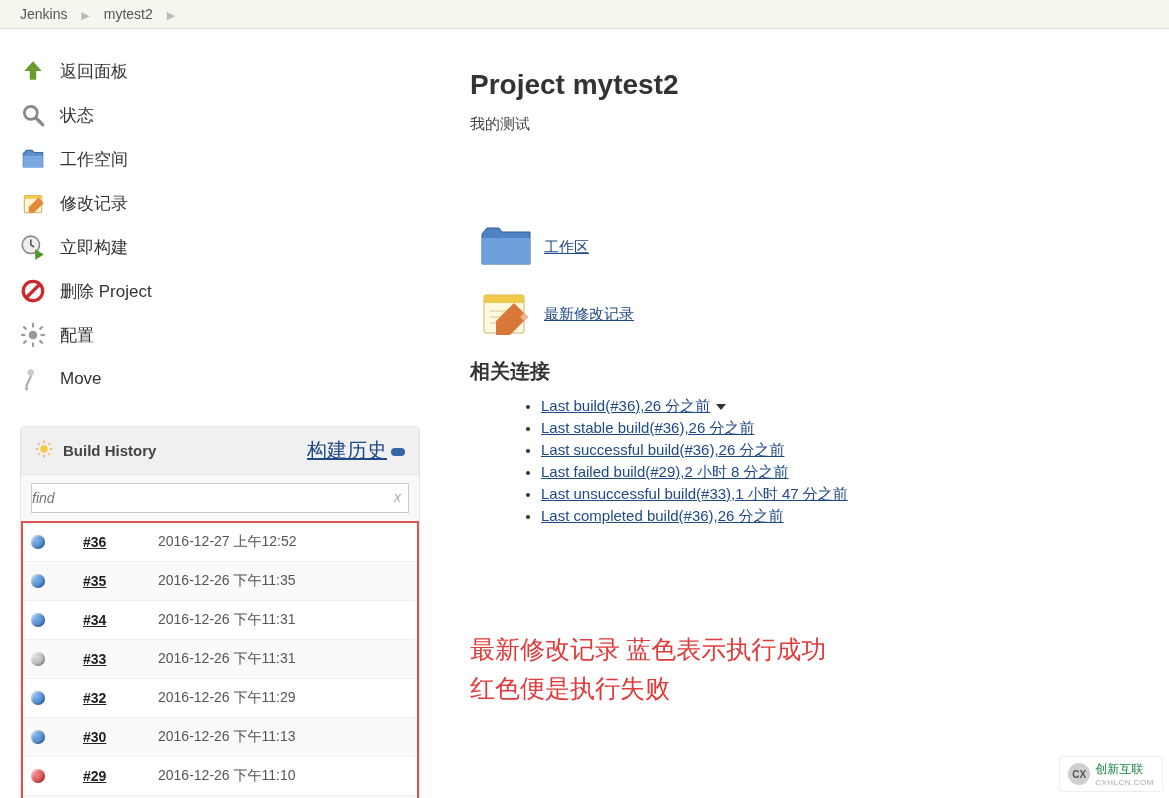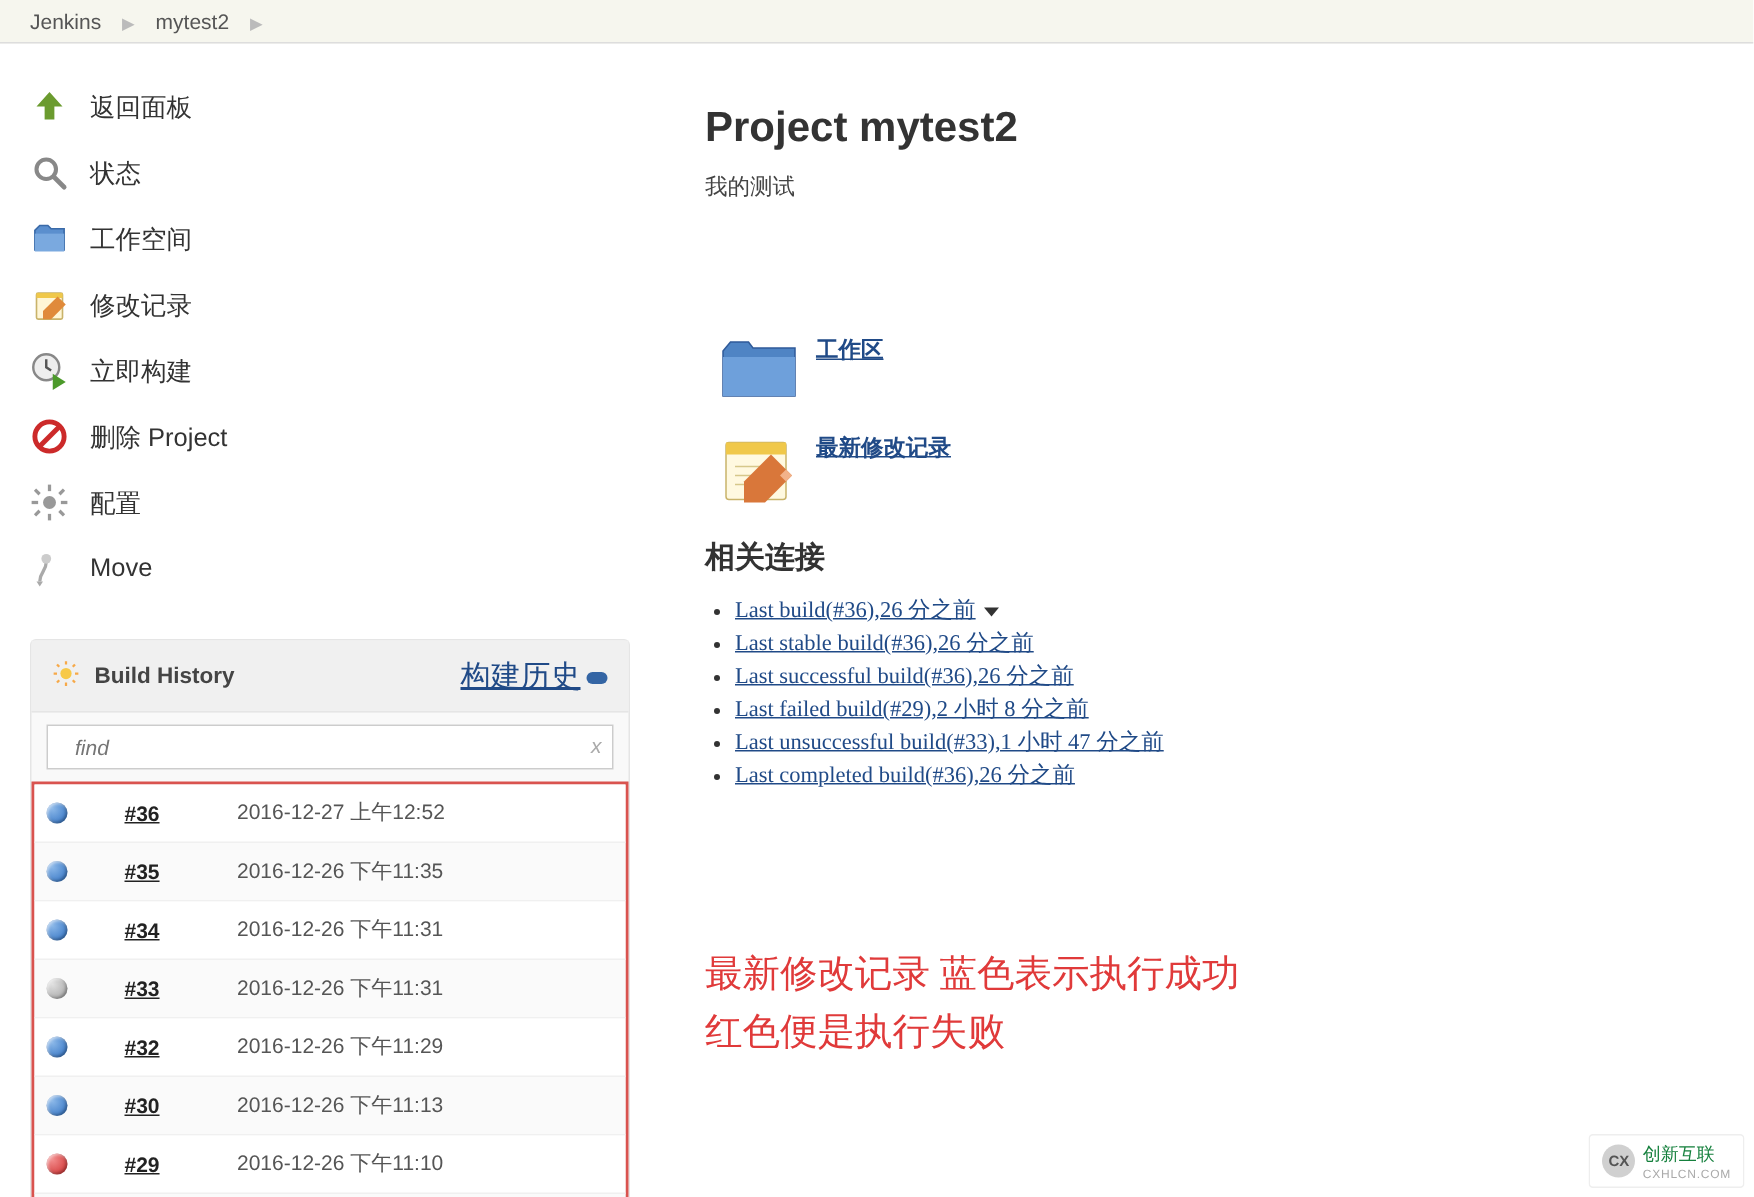--- a/index.html
+++ b/index.html
@@ -16,44 +16,44 @@
 .task-label { color: #333; }
 
 .build-history-panel { margin-top: 25px; border: 1px solid #e5e5e5; border-radius: 4px; background: #f9f9f9; }
 .bh-header { display: flex; align-items: center; padding: 10px 14px; border-bottom: 1px solid #e5e5e5; background: #f0f0f0; }
 .bh-title { font-weight: bold; font-size: 15px; color: #444; margin-left: 10px; flex: 1; }
 .bh-link { color: #204a87; font-weight: normal; text-decoration: underline; font-size: 20px; }
 .bh-badge { display: inline-block; width: 14px; height: 8px; background: #3465a4; border-radius: 4px; margin-left: 4px; vertical-align: middle; }
 
 .bh-search { padding: 8px 10px; }
 .bh-search-box { position: relative; }
-.bh-search input { width: 100%; padding: 6px 18px; border: 1px solid #ccc; font-size: 14px; font-style: italic; color: #999; background: #fff; }
+.bh-search input { width: 100%; padding: 6px 0; border: 1px solid #ccc; font-size: 14px; font-style: italic; color: #999; background: #fff; }
 .bh-clear { position: absolute; right: 8px; top: 6px; color: #aaa; cursor: pointer; font-style: italic;}
 
 .bh-list { border: 2px solid #d9534f;  }
 .bh-row { display: flex; align-items: center; padding: 10px 8px; font-size: 14px;  border-bottom: 1px solid #f0f0f0;}
 .bh-row:nth-child(odd){ background:#fff;}
 .bh-row:nth-child(even){ background:#fafafa;}
 .ball { width: 14px; height: 14px; border-radius: 50%; margin-right: 10px; flex-shrink: 0; box-shadow: inset -1px -1px 2px rgba(0,0,0,.3), inset 1px 1px 2px rgba(255,255,255,.6);}
 .ball.blue { background: radial-gradient(circle at 30% 30%, #8ab7e8, #2a6cbf); }
 .ball.red { background: radial-gradient(circle at 30% 30%, #f28b8b, #cc2a2a); }
 .ball.grey { background: radial-gradient(circle at 30% 30%, #e0e0e0, #9e9e9e); }
 .bh-num { font-weight: bold; text-decoration: underline; color: #222; width: 55px; margin-left: 28px; }
 .bh-time { color: #555; margin-left: 20px; }
 
 .main { flex: 1; padding: 40px 20px 20px 30px; }
 .page-title { font-size: 28px; font-weight: bold; margin-bottom: 14px; }
 .desc { font-size: 15px; color: #444; margin-bottom: 90px; }
 
 .bigicons { margin-left: 10px; }
-.bigicon-row { display: flex; margin-bottom: 18px; font-weight: bold; }
+.bigicon-row { display: flex; align-items: center; margin-bottom: 18px; }
 .bigicon-row .ilink { color: #204a87; text-decoration: underline; font-size: 15px; margin-left: 12px; }
 
 .section-h { font-size: 20px; font-weight: bold; margin: 18px 0 12px 0; }
-.linklist { list-style: disc; margin-left: 20px; font-family: Liberation Serif, serif; }
+.linklist { list-style: disc; margin-left: 71px; }
 .linklist li { margin: 3px 0; }
 .linklist a { color: #204a87; text-decoration: underline; font-size: 15px;}
 .caret-down { display:inline-block; margin-left:6px; border-left:5px solid transparent; border-right:5px solid transparent; border-top:6px solid #333; vertical-align: middle;}
 
 .annotation { margin-top: 105px; color: #e03a3a; font-size: 25px; line-height: 1.55; font-family: "SimSun","Songti SC",serif;}
 
 .watermark { position: fixed; right: 6px; bottom: 6px; display: flex; align-items: center; gap: 5px; background: rgba(255,255,255,.85); padding: 4px 8px; border: 1px solid #eee; border-radius: 3px; font-size: 11px; color: #888; }
 .watermark .wm-badge { width: 22px; height: 22px; border-radius: 50%; background: #d0d0d0; display:flex; align-items:center; justify-content:center; color:#555; font-weight:bold; font-size:10px;}
 
 svg.ic { width: 26px; height: 26px; }

